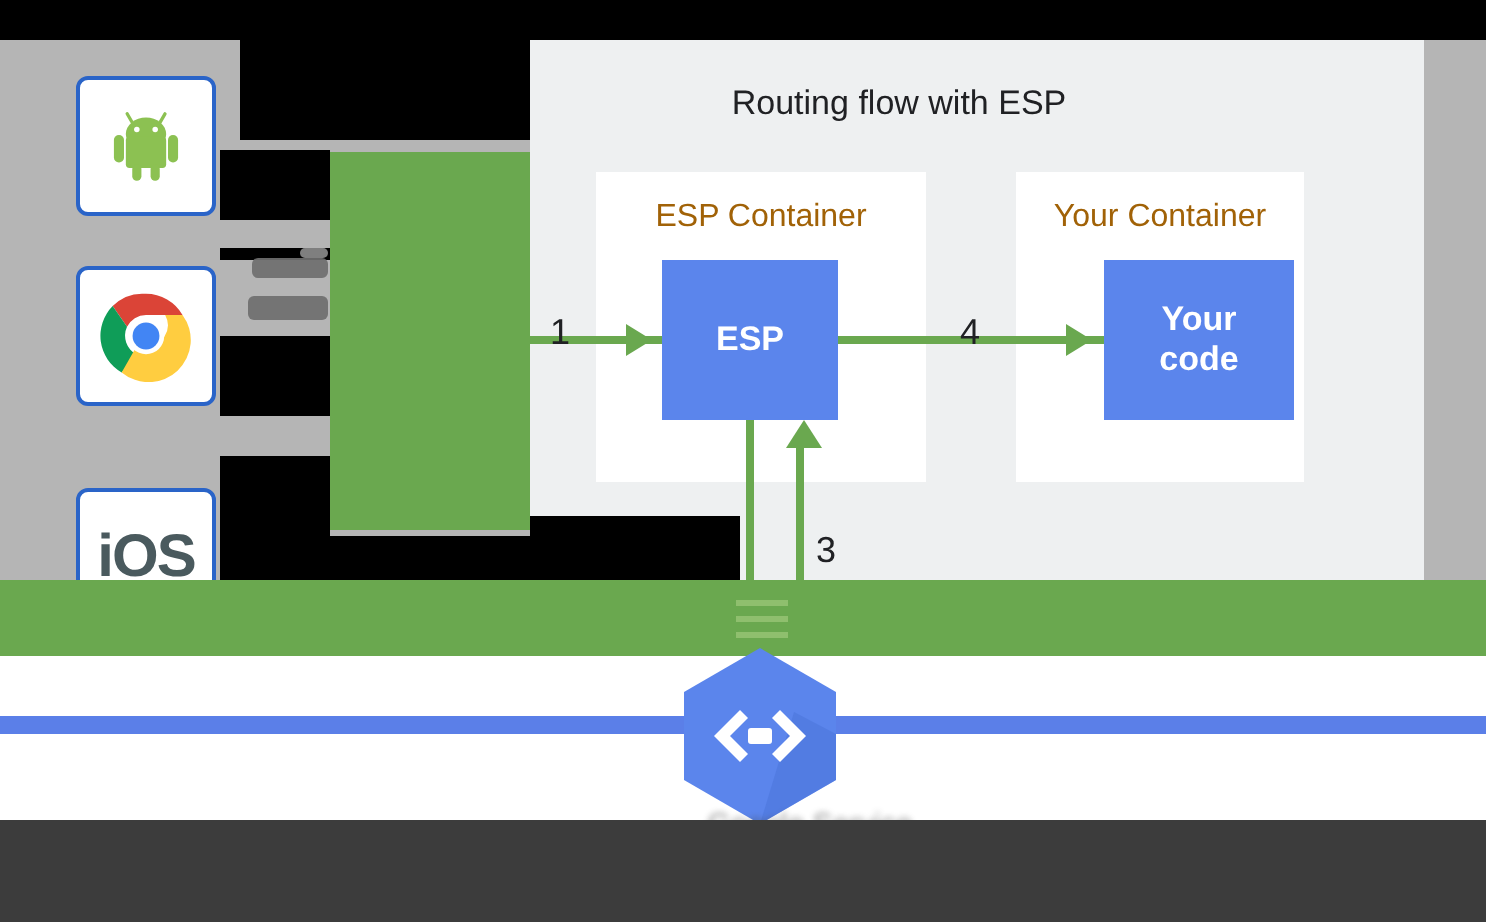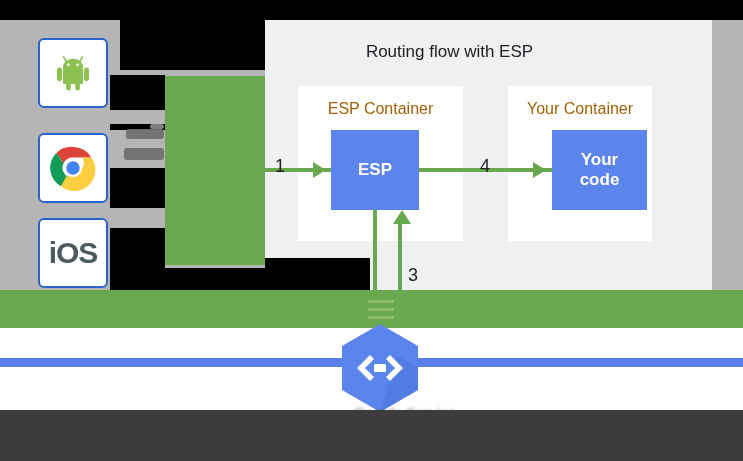--- a/index.html
+++ b/index.html
@@ -45,21 +45,21 @@
 
   
   .device-card{
     position:absolute;width:70px;height:70px;
     background:#ffffff;border:2px solid #2a64c8;border-radius:6px;
     display:flex;align-items:center;justify-content:center;
     box-sizing:border-box;
   }
   .dev-android{left:38px;top:38px;}
   .dev-chrome{left:38px;top:133px;}
-  .dev-ios{left:38px;top:218px;}
+  .dev-ios{left:38px;top:244px;}
   .ios-text{font-weight:bold;font-size:30px;color:#4a5a5e;letter-spacing:-1px;}
 
   
   .conn{position:absolute;background:#6aa84f;height:4px;}
   .conn1{left:110px;top:76px;width:175px;}
   .conn2{left:110px;top:171px;width:175px;}
   .conn3{left:110px;top:269px;width:175px;}
 
   .green-block{position:absolute;left:165px;top:80px;width:103px;height:185px;background:#6aa84f;}
 

